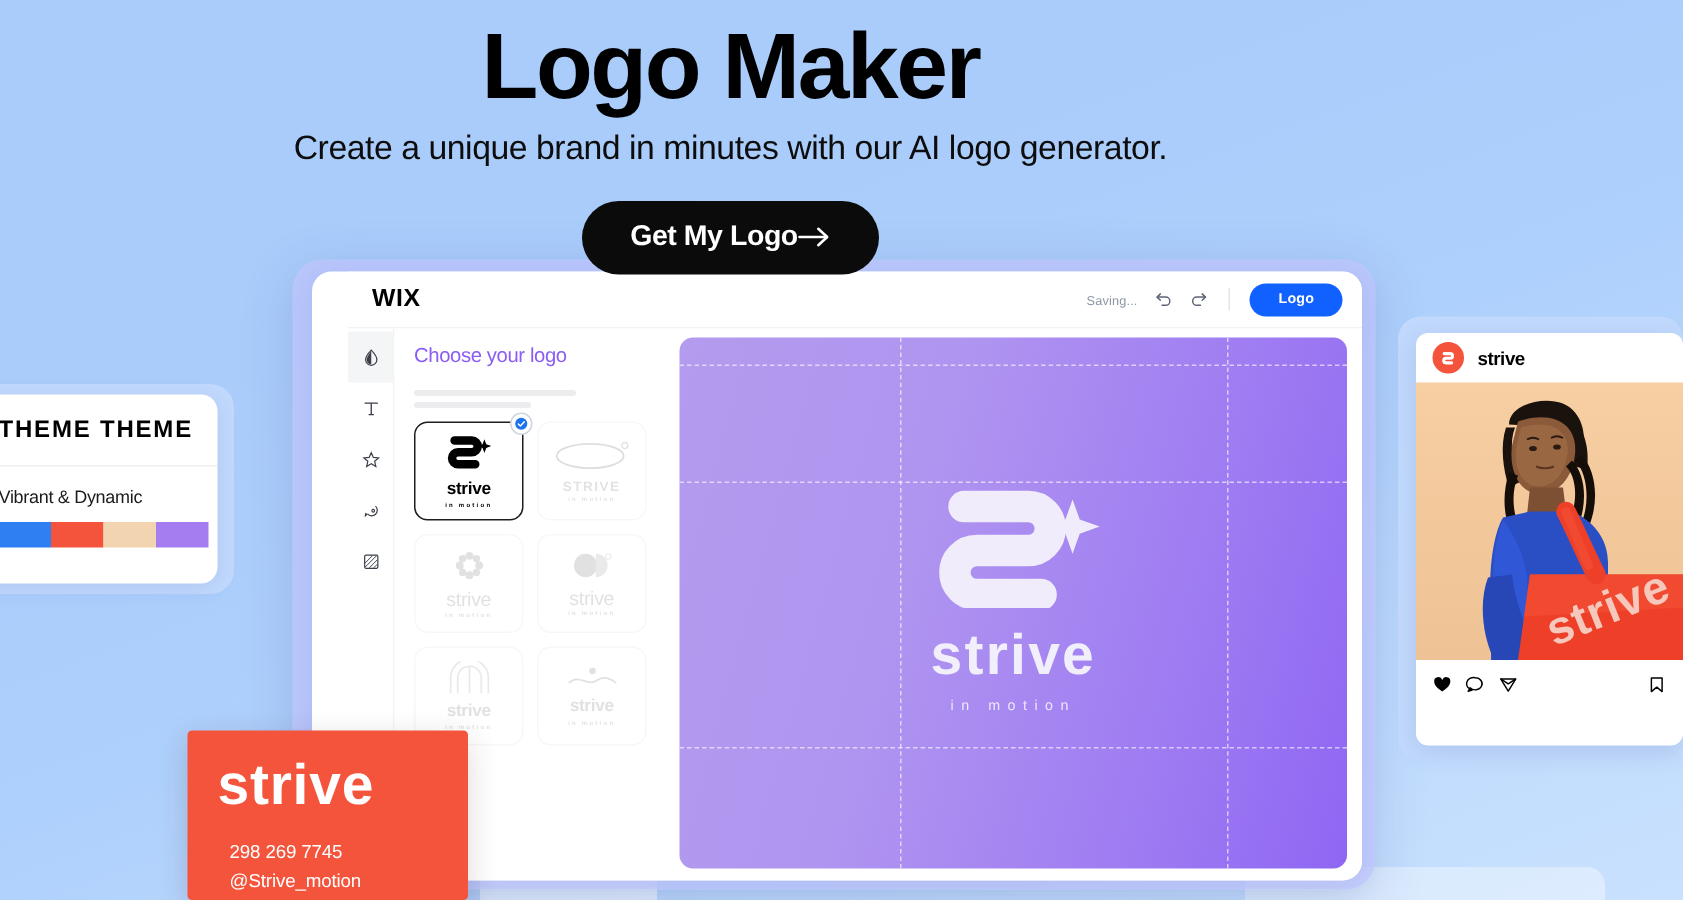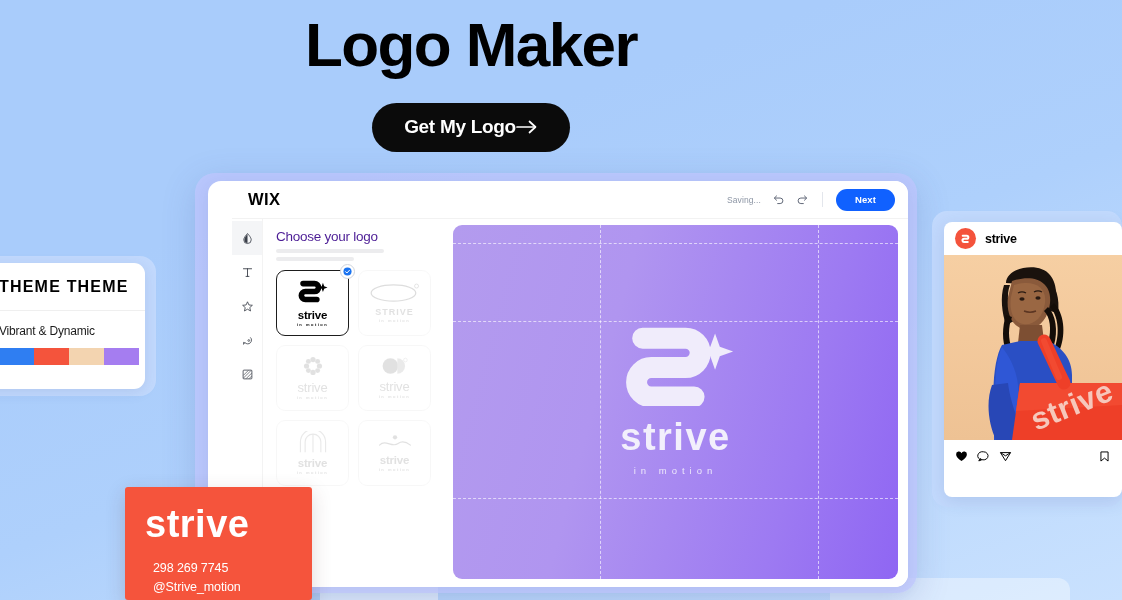--- a/index.html
+++ b/index.html
@@ -11,21 +11,21 @@
   }
   .stage {
     position: relative;
     width: 1122px; height: 600px;
     background: linear-gradient(160deg, #a9ccfb 0%, #a9ccfb 30%, #aed0fc 55%, #bcd9fd 75%, #c9e1fe 100%);
     overflow: hidden;
   }
 
   
   .hero {
-    position: absolute; top: 0; left: 0; width: 942px;
+    position: absolute; top: 0; left: 16px; width: 942px;
     text-align: center; z-index: 60;
   }
   .hero-title {
     margin-top: 8px;
     font-size: 62px;
     font-weight: 700;
     letter-spacing: -1.6px;
     color: #000000;
     line-height: 1.18;
   }
@@ -105,21 +105,21 @@
     height: 34px; display: flex; align-items: center; justify-content: center;
     cursor: pointer;
   }
   .rail-item.active { background: #f4f5f7; }
   .rail-item svg { width: 13px; height: 13px; display: block; }
 
   
   .panel { width: 182px; background:#fff; padding: 10px 14px 0 13px; }
   .panel-title {
     font-size: 13.5px; font-weight: 400; letter-spacing: -0.25px;
-    color: #4c1d95; margin-bottom: 5px;
+    color: #8b5cf6; margin-bottom: 16px;
   }
   .skel { height: 4px; border-radius: 3px; background: #ececee; margin-bottom: 4px; }
   .skel.w1 { width: 108px; }
   .skel.w2 { width: 78px; }
   .logo-grid {
     margin-top: 9px;
     display: grid; grid-template-columns: 1fr 1fr; gap: 9px 9px;
   }
   .logo-tile {
     position: relative;
@@ -267,20 +267,21 @@
   .gc1 { left: 320px; width: 118px; height: 40px; }
   .gc2 { left: 830px; width: 240px; height: 36px; background: rgba(255,255,255,0.38); }
 </style>
 </head>
 <body>
 
 <div class="stage">
 
   <div class="hero">
     <h1 class="hero-title">Logo Maker</h1>
+    <p class="hero-sub">Create a unique brand in minutes with our AI logo generator.</p>
     <div class="cta-wrap">
       <button class="cta-btn">
         <span>Get My Logo</span>
         <svg class="cta-arrow" viewBox="0 0 22 16">
           <path d="M1 8 H19" stroke="#fff" stroke-width="1.7" stroke-linecap="round" fill="none"></path>
           <path d="M13.5 2.5 L19.5 8 L13.5 13.5" stroke="#fff" stroke-width="1.7" stroke-linecap="round" stroke-linejoin="round" fill="none"></path>
         </svg>
       </button>
     </div>
   </div>
@@ -297,21 +298,21 @@
         <span class="saving-text">Saving...</span>
         <svg class="hist-icon" viewBox="0 0 16 16">
           <path d="M3.2 6.2 H10 a3.4 3.4 0 0 1 0 6.8 H7" stroke="#5d6474" stroke-width="1.2" fill="none" stroke-linecap="round"></path>
           <path d="M5.6 3.6 L2.9 6.25 L5.6 8.9" stroke="#5d6474" stroke-width="1.2" fill="none" stroke-linecap="round" stroke-linejoin="round"></path>
         </svg>
         <svg class="hist-icon" viewBox="0 0 16 16">
           <path d="M12.8 6.2 H6 a3.4 3.4 0 0 0 0 6.8 H9" stroke="#5d6474" stroke-width="1.2" fill="none" stroke-linecap="round"></path>
           <path d="M10.4 3.6 L13.1 6.25 L10.4 8.9" stroke="#5d6474" stroke-width="1.2" fill="none" stroke-linecap="round" stroke-linejoin="round"></path>
         </svg>
         <span class="topbar-div"></span>
-        <button class="next-btn">Next</button>
+        <button class="next-btn">Logo</button>
       </div>
     </div>
 
     <div class="editor-body">
 
       <div class="rail">
         <div class="rail-item active">
           <svg viewBox="0 0 16 16">
             <path d="M8 1.8 C8 1.8 3.4 6.6 3.4 9.6 a4.6 4.6 0 0 0 9.2 0 C12.6 6.6 8 1.8 8 1.8 Z" fill="none" stroke="#3a3f49" stroke-width="1"></path>
             <path d="M8 2.6 C8 2.6 4.2 6.9 4.2 9.6 a3.8 3.8 0 0 0 3.8 3.8 Z" fill="#3a3f49"></path>

